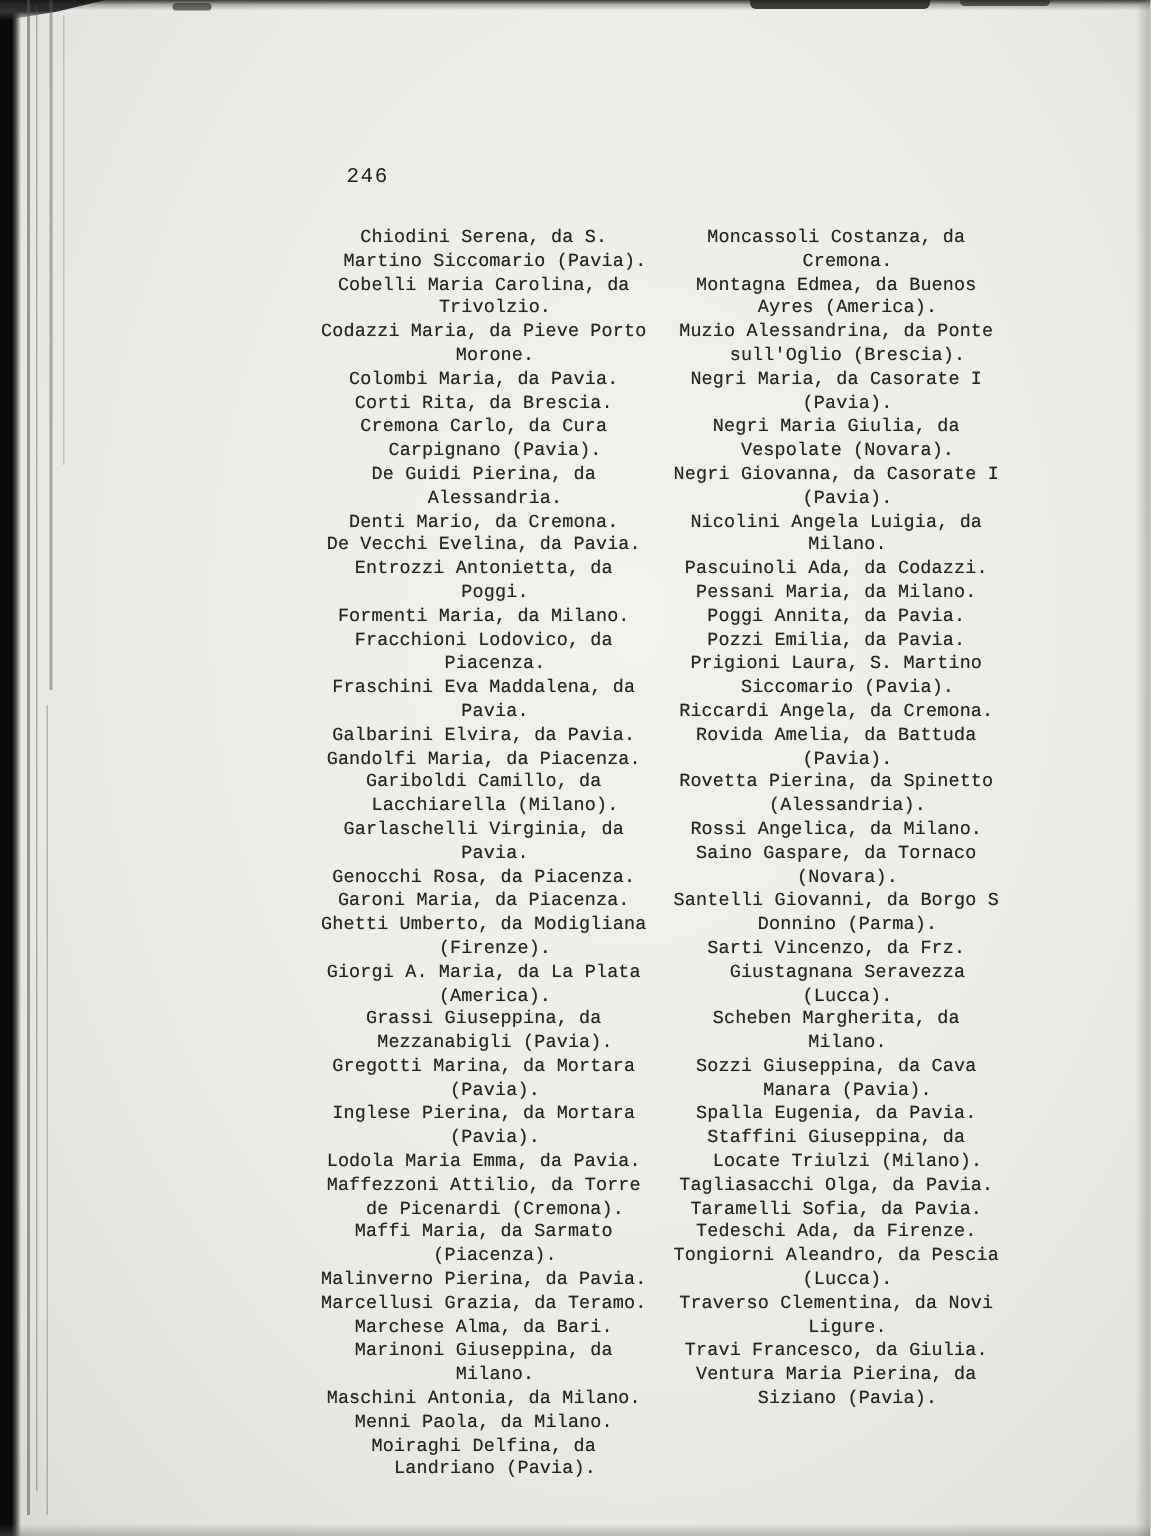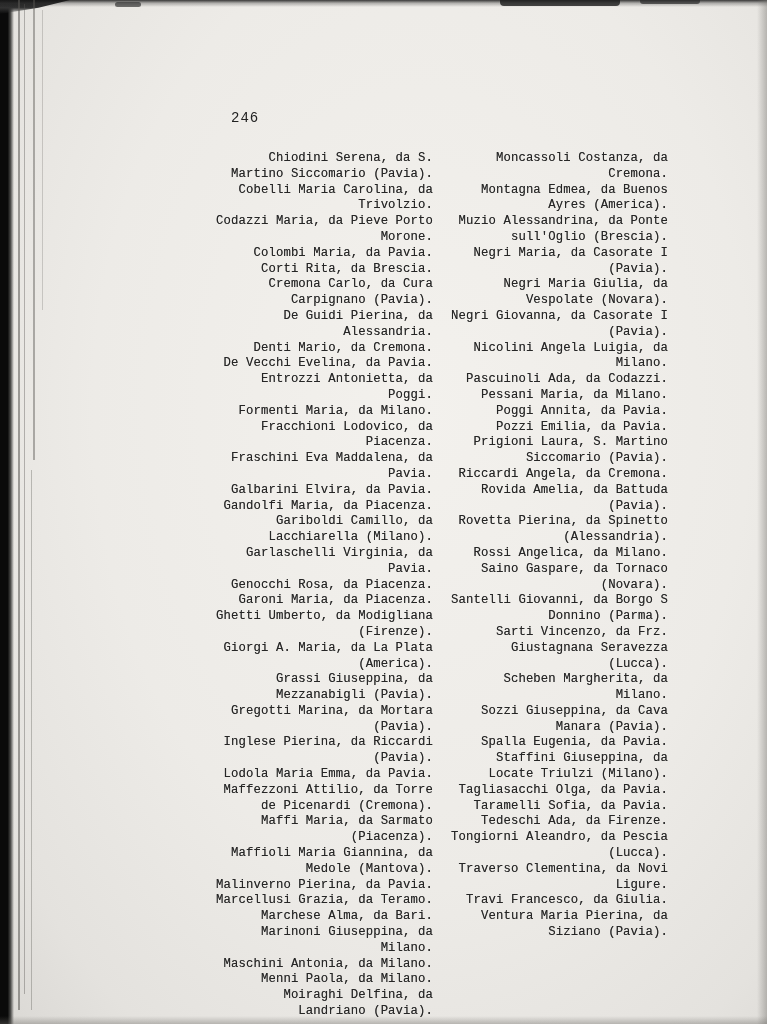--- a/index.html
+++ b/index.html
@@ -85,21 +85,21 @@
     position: absolute;
     left: 212px; top: 151px;
     width: 456px;
     display: flex;
     gap: 14px;
   }
   .column {
     width: 221px;
     font-size: 12.3px;
     line-height: 15.8px;
-    text-align: right;
+    text-align: center;
     color: #262626;
     text-shadow: 0 0 0.5px rgba(40,40,40,0.55);
   }
   .entry {
     text-indent: -15px;
     padding-left: 15px;
     letter-spacing: 0.1px;
   }
 </style>
 </head>
@@ -212,38 +212,35 @@
 
         <div class="entry">
           <span>Grassi Giuseppina, da Mezzanabigli (Pavia).</span>
         </div>
 
         <div class="entry">
           <span>Gregotti Marina, da Mortara (Pavia).</span>
         </div>
 
         <div class="entry">
-          <span>Inglese Pierina, da Riccardi (Pavia).</span>
+          <span>Inglese Pierina, da Mortara (Pavia).</span>
         </div>
 
         <div class="entry">
           <span>Lodola Maria Emma, da Pavia.</span>
         </div>
 
         <div class="entry">
           <span>Maffezzoni Attilio, da Torre de Picenardi (Cremona).</span>
         </div>
 
         <div class="entry">
           <span>Maffi Maria, da Sarmato (Piacenza).</span>
         </div>
 
-        <div class="entry">
-          <span>Maffioli Maria Giannina, da Medole (Mantova).</span>
-        </div>
 
         <div class="entry">
           <span>Malinverno Pierina, da Pavia.</span>
         </div>
 
         <div class="entry">
           <span>Marcellusi Grazia, da Teramo.</span>
         </div>
 
         <div class="entry">

